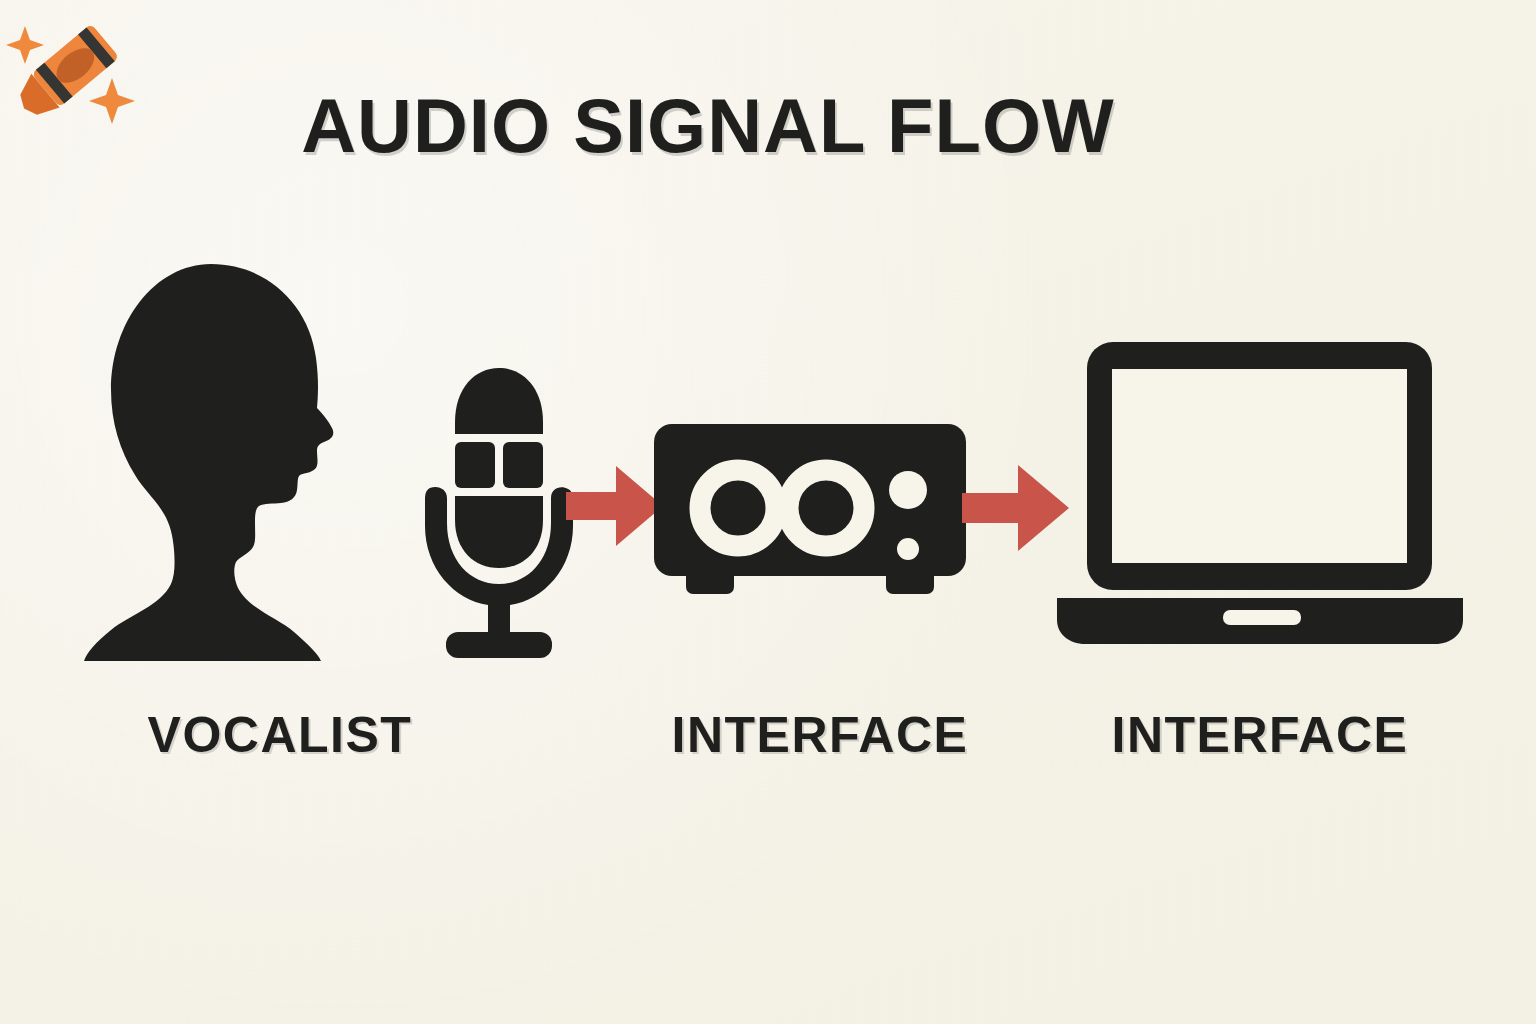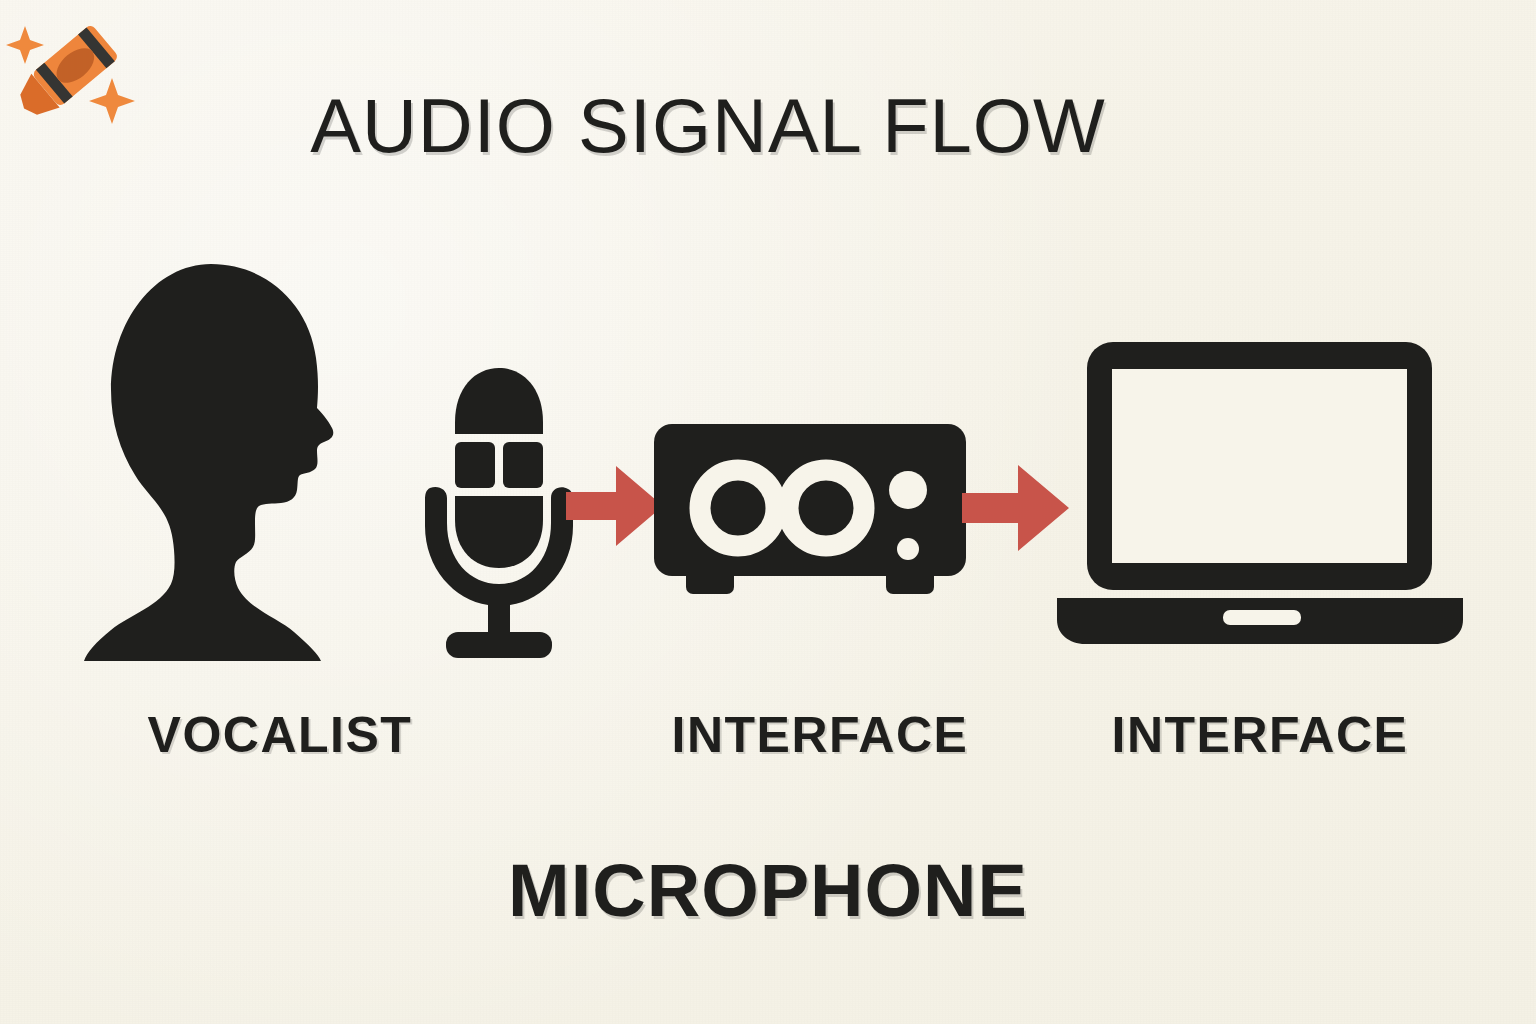--- a/index.html
+++ b/index.html
@@ -33,21 +33,21 @@
       repeating-linear-gradient(90deg, rgba(0,0,0,0.010) 0px, rgba(0,0,0,0.010) 1px, rgba(255,255,255,0.010) 1px, rgba(255,255,255,0.010) 3px);
   }
 
   .title {
     position: absolute;
     left: 0;
     top: 82px;
     width: 1416px;
     text-align: center;
     font-size: 76px;
-    font-weight: 400;
+    font-weight: 700;
     letter-spacing: 1px;
     color: #1f1f1d;
     text-shadow: 2px 3px 0 rgba(0,0,0,0.16);
     white-space: nowrap;
   }
 
   .stage-label {
     position: absolute;
     text-align: center;
     font-size: 50px;
@@ -184,21 +184,20 @@
 
       <path fill="#1f1f1d" d="M 2 260 L 408 260 L 408 282 C 408 296 396 306 380 306 L 30 306 C 14 306 2 296 2 282 Z"></path>
       <rect x="168" y="272" width="78" height="15" rx="7" fill="#f7f4ea"></rect>
     </svg>
   </div>
 
   <div class="stage-label" id="label-vocalist">VOCALIST</div>
   <div class="stage-label" id="label-interface">INTERFACE</div>
   <div class="stage-label" id="label-computer">INTERFACE</div>
 
-  <div class="bottom-label">MICROPHONE</div>
 
   <div id="watermark">
     <svg viewBox="0 0 140 140" xmlns="http://www.w3.org/2000/svg" aria-hidden="true">
       <g transform="rotate(-40 70 70)">
         <rect x="38" y="48" width="78" height="44" rx="6" fill="#ee8033"></rect>
         <rect x="44" y="48" width="11" height="44" fill="#2b2b29"></rect>
         <rect x="99" y="48" width="11" height="44" fill="#2b2b29"></rect>
         <ellipse cx="77" cy="70" rx="22" ry="13" fill="#c05a1d"></ellipse>
         <path d="M 38 48 L 38 92 L 16 83 L 10 70 L 16 57 Z" fill="#d9651f"></path>
       </g>

